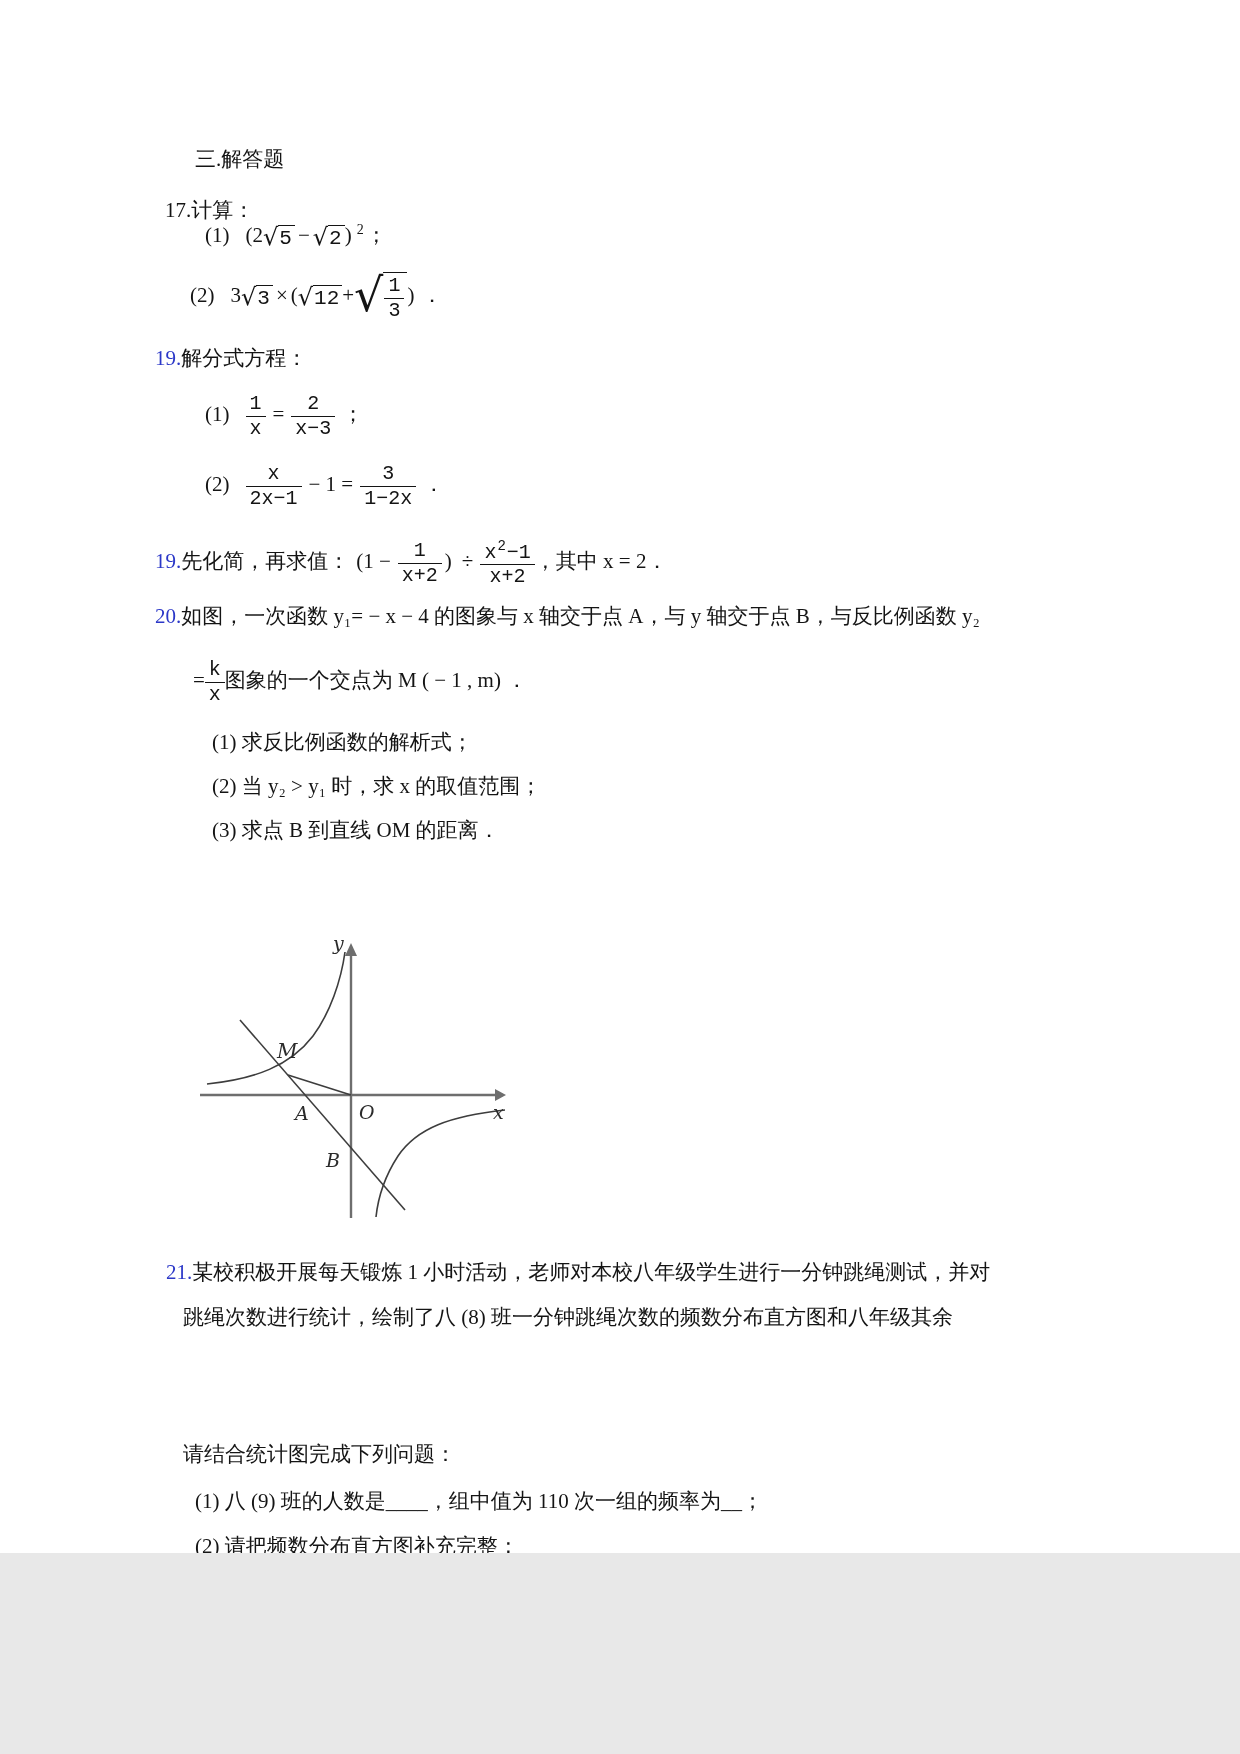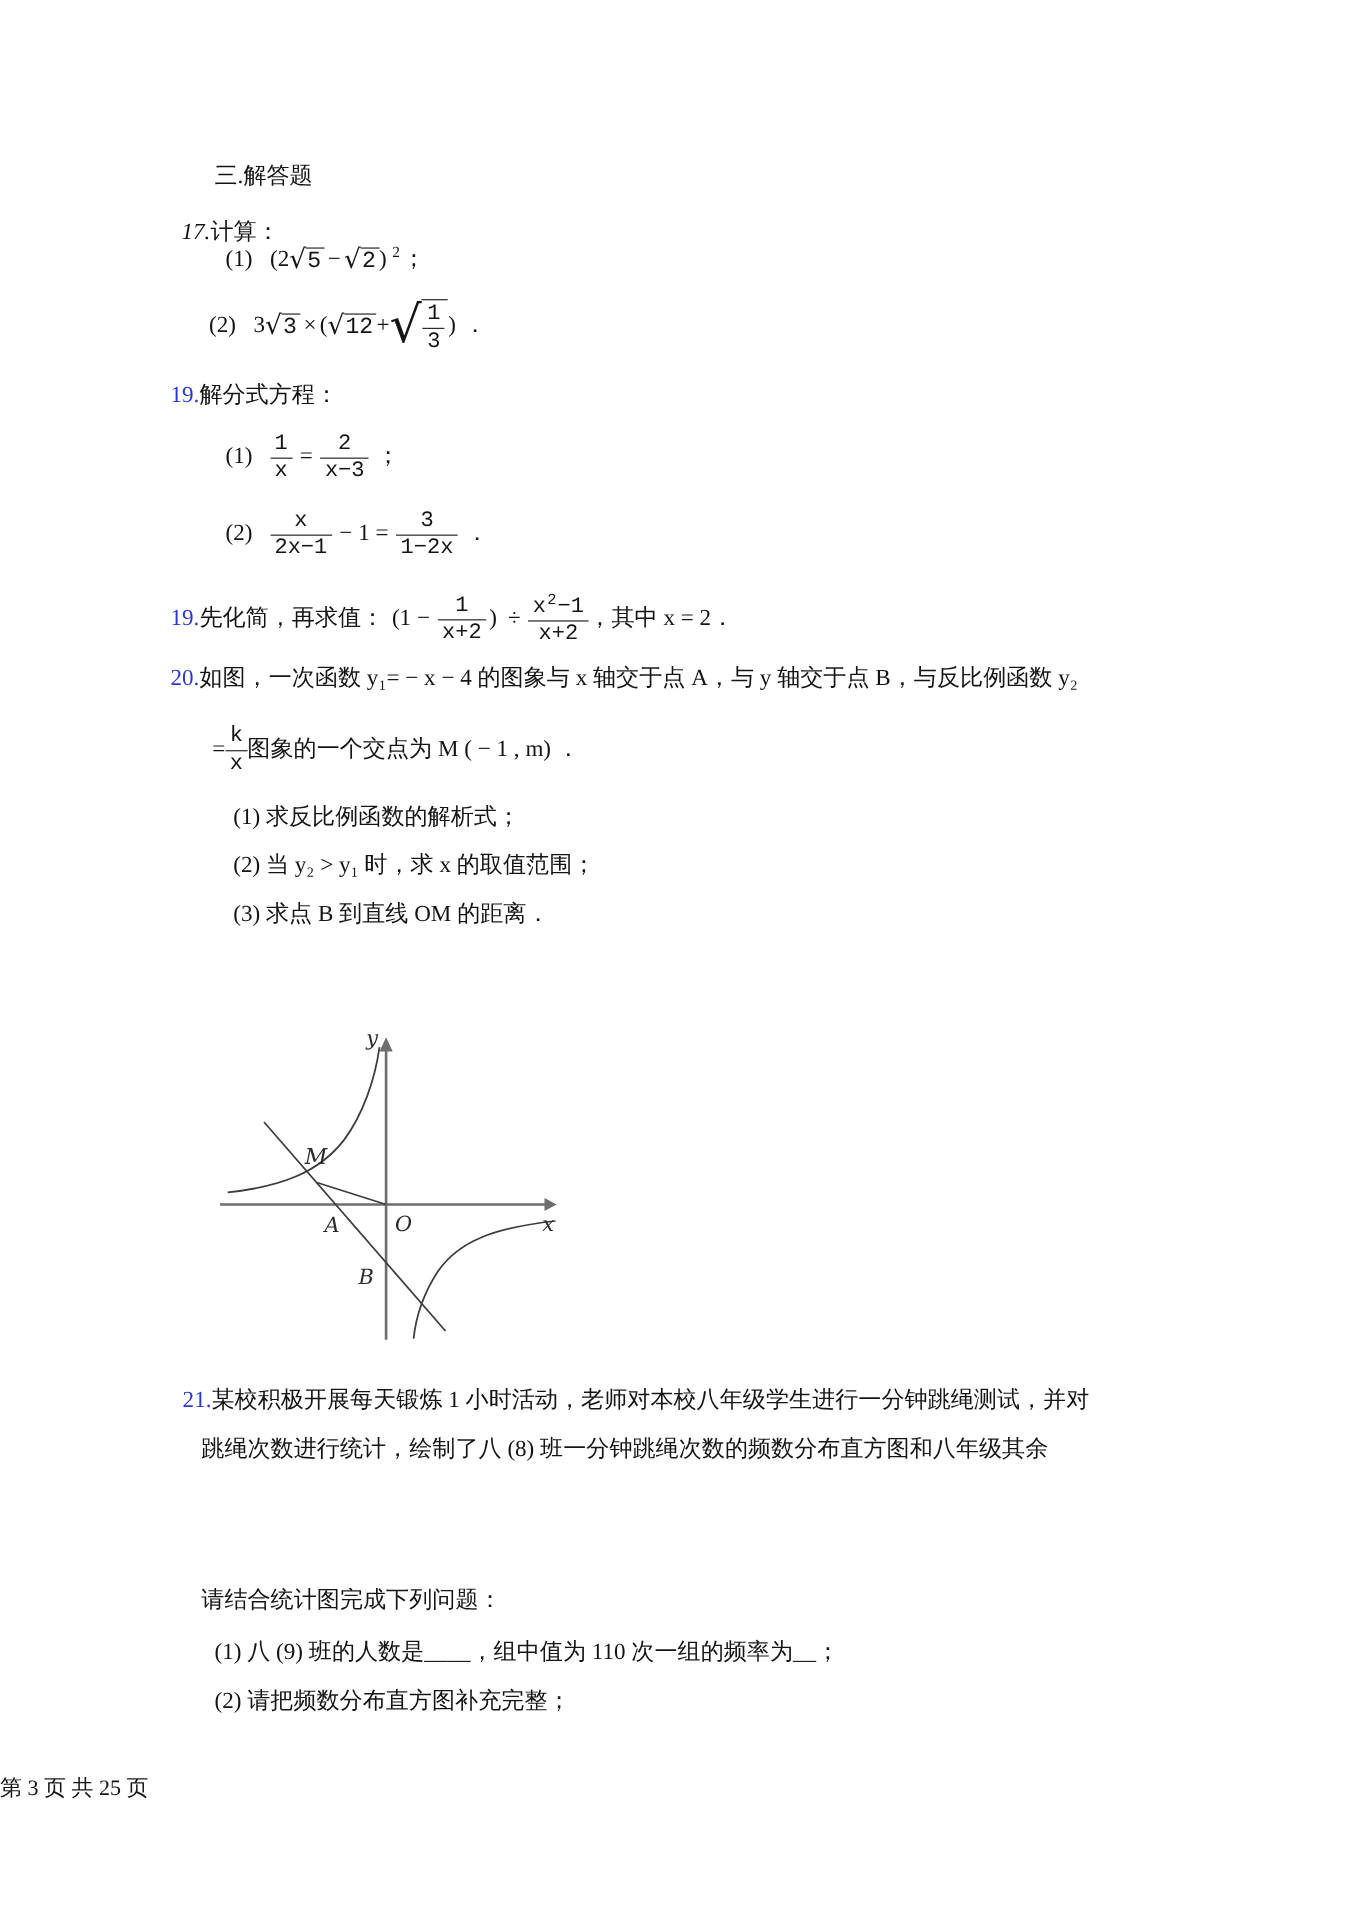--- a/index.html
+++ b/index.html
@@ -1,23 +1,23 @@
 <!DOCTYPE html>
 <html><head>
 <meta charset="utf-8">
 <style>
   html,body{margin:0;padding:0;background:#e8e8e8;}
   .page{
-    position:relative;width:1240px;height:1754px;margin:0 auto;background:#ffffff;
+    position:relative;width:1240px;height:1553px;margin:0 auto;background:#ffffff;
     font-family:"Liberation Serif","DejaVu Serif",serif;color:#141414;font-size:21px;
     overflow:hidden;
   }
   .abs{position:absolute;white-space:nowrap;}
   .qnum{color:#2c38c8;}
-  .qnum.black{color:#141414;font-style:italic;}
+  .qnum.black{color:#141414;}
   .marker{margin-right:16px;}
   .mx{margin:0 7px;}
   .mxs{margin:0 3px;}
   
   .frac{display:inline-block;vertical-align:middle;text-align:center;
         font-family:"Liberation Mono","DejaVu Sans Mono",monospace;font-size:20px;line-height:1.18;}
   .frac .num{display:block;border-bottom:1.6px solid #141414;padding:0 4px;}
   .frac .den{display:block;padding:0 4px;}
   
   .sqrt{display:inline-block;white-space:nowrap;vertical-align:middle;}

